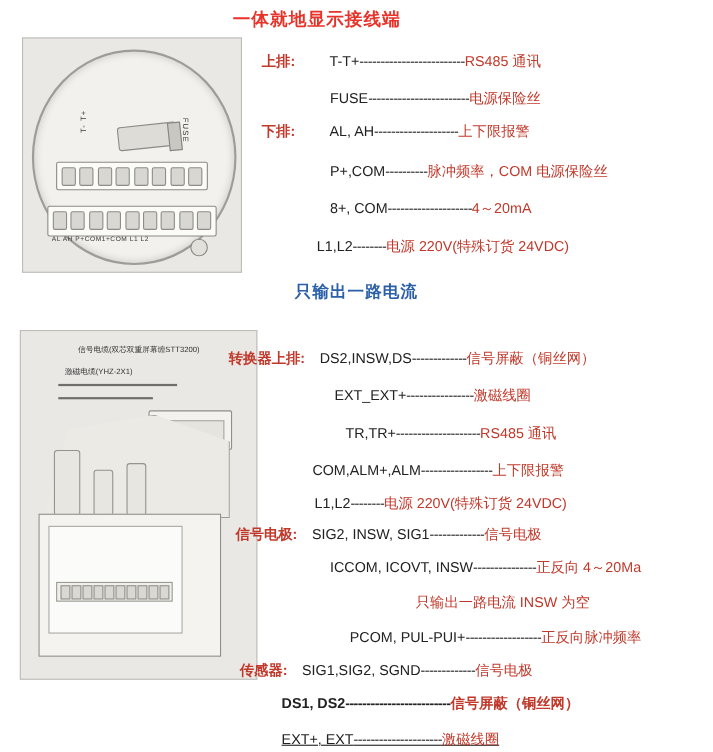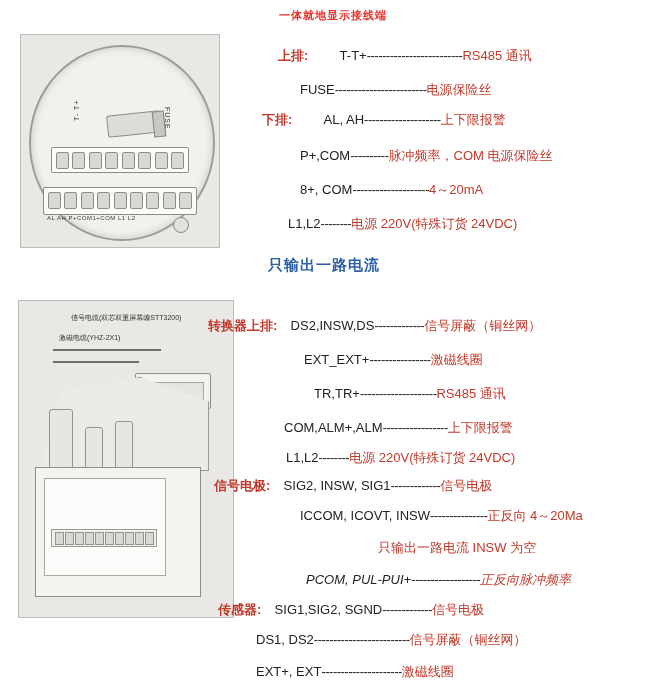--- a/index.html
+++ b/index.html
@@ -8,23 +8,22 @@
     background:#ffffff;
     font-family:"Liberation Sans","DejaVu Sans",sans-serif;
     position:relative;
     overflow:hidden;
   }
   .title1{
     position:absolute;left:0;top:8px;width:576px;
     text-align:center;
     color:#e8332a;
     font-weight:bold;
-    font-size:11px;
+    font-size:16px;
     letter-spacing:1px;
-    margin-left:45px;
   }
   .title2{
     position:absolute;left:0;top:256px;width:648px;
     text-align:center;
     color:#2b5fa8;
     font-weight:bold;
     font-size:15px;
     letter-spacing:1px;
   }
 
@@ -224,31 +223,31 @@
           <i style="left:53px"></i>
         <i style="left:63px"></i>
           <i style="left:73px"></i>
           <i style="left:83px"></i>
         <i style="left:93px"></i>
       </div>
     </div>
   </div>
 </div>
 
-<div class="row" style="left:238px;top:48px;margin-left:40px;">
+<div class="row" style="left:238px;top:48px;">
   <span class="lead">上排:</span>
   <span style="display:inline-block;width:24px"></span>
   <span>T-T+</span><span class="dash">-------------------------</span><span class="tail-red">RS485 通讯</span>
 </div>
 
 <div class="row" style="left:300px;top:82px;">
   <span>FUSE</span><span class="dash">------------------------</span><span class="tail-red">电源保险丝</span>
 </div>
 
-<div class="row" style="left:238px;top:112px;margin-left:24px;">
+<div class="row" style="left:238px;top:112px;">
   <span class="lead">下排:</span>
   <span style="display:inline-block;width:24px"></span>
   <span>AL, AH</span><span class="dash">--------------------</span><span class="tail-red">上下限报警</span>
 </div>
 
 <div class="row" style="left:300px;top:148px;">
   <span>P+,COM</span><span class="dash">----------</span><span class="tail-red">脉冲频率，COM 电源保险丝</span>
 </div>
 
 <div class="row" style="left:300px;top:182px;">
@@ -288,29 +287,29 @@
 </div>
 
 <div class="row" style="left:300px;top:508px;">
   <span>ICCOM, ICOVT, INSW</span><span class="dash">---------------</span><span class="tail-red">正反向 4～20Ma</span>
 </div>
 
 <div class="row" style="left:378px;top:540px;">
   <span class="tail-red">只输出一路电流 INSW 为空</span>
 </div>
 
-<div class="row" style="left:306px;top:572px;font-style:italic;">
+<div class="row" style="left:318px;top:572px;">
   <span>PCOM, PUL-PUI+</span><span class="dash">------------------</span><span class="tail-red">正反向脉冲频率</span>
 </div>
 
 <div class="row" style="left:218px;top:602px;">
   <span class="lead">传感器:</span>
   <span style="display:inline-block;width:6px"></span>
   <span>SIG1,SIG2, SGND</span><span class="dash">-------------</span><span class="tail-red">信号电极</span>
 </div>
 
-<div class="row" style="left:256px;top:632px;">
+<div class="row" style="left:256px;top:632px;font-weight:bold;">
   <span>DS1, DS2</span><span class="dash">-------------------------</span><span class="tail-red">信号屏蔽（铜丝网）</span>
 </div>
 
-<div class="row" style="left:256px;top:664px;">
+<div class="row" style="left:256px;top:664px;text-decoration:underline;">
   <span>EXT+, EXT</span><span class="dash">---------------------</span><span class="tail-red">激磁线圈</span>
 </div>
 
 </body></html>

